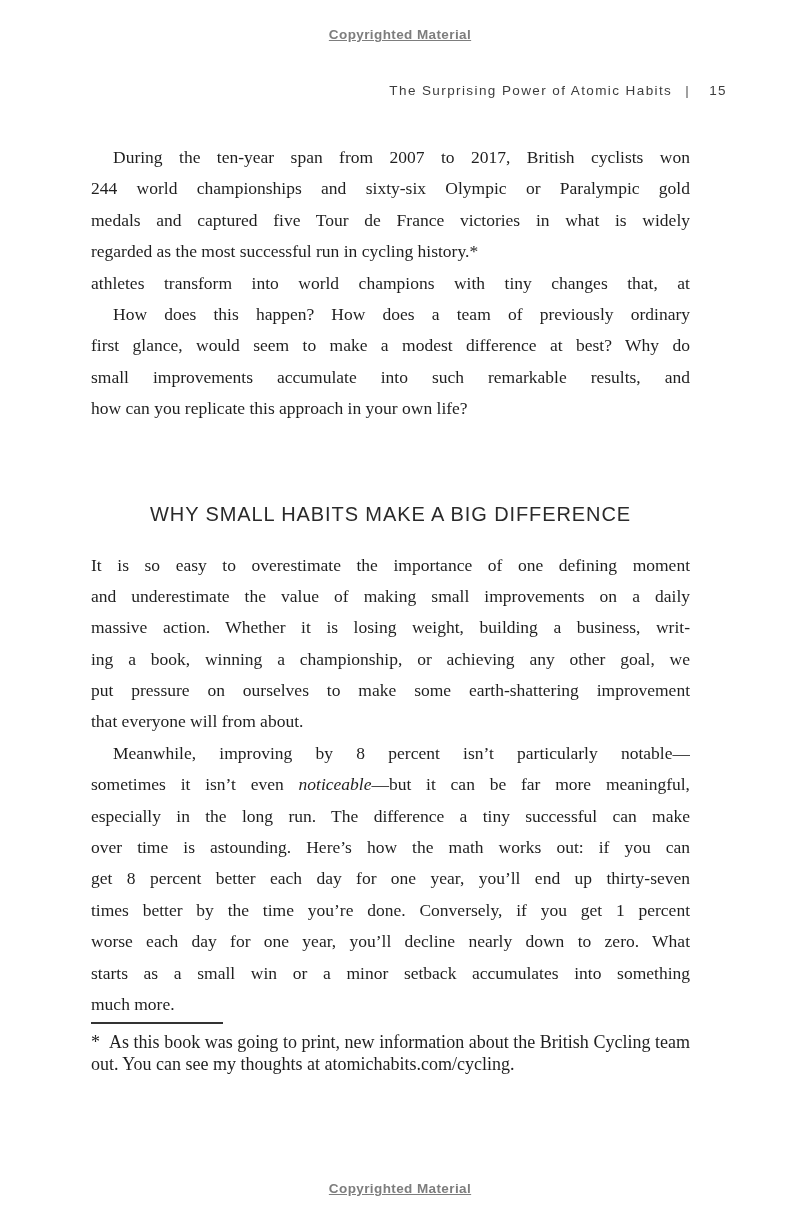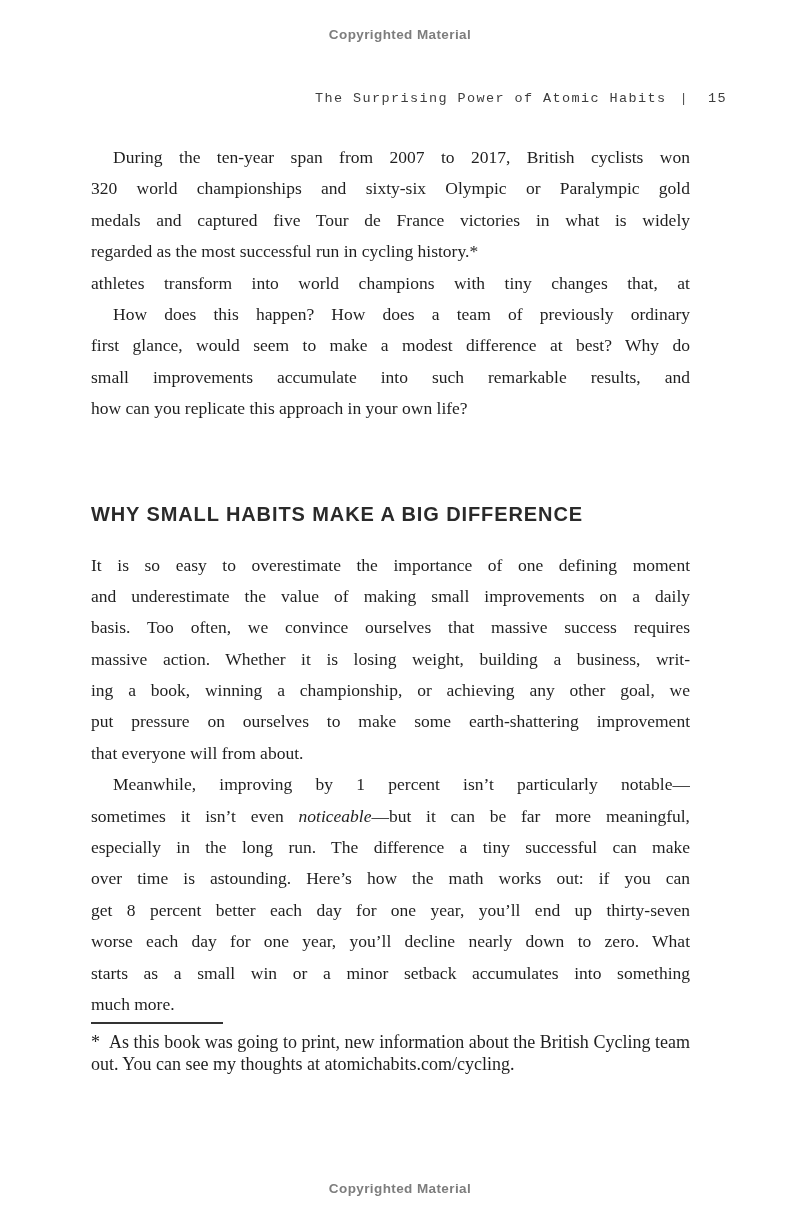--- a/index.html
+++ b/index.html
@@ -16,28 +16,29 @@
   .copyright {
     position: absolute;
     left: 0;
     width: 100%;
     text-align: center;
     font-family: "Liberation Sans", sans-serif;
     font-size: 13.5px;
     font-weight: bold;
     letter-spacing: 0.4px;
     color: #7d7d7d;
+    text-decoration: underline;
   }
   .copyright-top { top: 27px; }
   .copyright-bottom { top: 1181px; }
   .running-header {
     position: absolute;
-    top: 91px;
+    top: 83px;
     right: 73px;
-    font-family: Liberation Mono, monospace;
+    font-family: Liberation Sans, sans-serif;
     font-size: 13.5px;
     letter-spacing: 1.4px;
     color: #3d3d3d;
     white-space: nowrap;
     margin-left: 28px;
   }
   .running-header .sep {
     color: #555555;
     margin-left: 13px;
     margin-right: 19px;
@@ -56,24 +57,24 @@
     text-align-last: justify;
     overflow: hidden;
     white-space: nowrap;
   }
   .line { white-space: normal; }
   .line.indent { padding-left: 22px; }
   .line.last { text-align-last: left; }
   .section-heading {
     font-family: "Liberation Sans", sans-serif;
     font-size: 20px;
-    font-weight: bold;
+    font-weight: normal;
     letter-spacing: 0.9px;
     color: #2a2a2a;
-    text-align: left;
+    text-align: center;
     line-height: 22px;
     margin-top: 78px;
     margin-bottom: 25px;
   }
   .footnote { margin-top: 2px; }
   .footnote-rule {
     width: 132px;
     height: 2px;
     background: #333333;
     margin-bottom: 8px;
@@ -93,51 +94,51 @@
   <div class="copyright copyright-top">Copyrighted Material</div>
 
   <div class="running-header">
     <span>The Surprising Power of Atomic Habits</span><span class="sep">|</span><span>15</span>
   </div>
 
   <div class="content">
     <div id="paras-before">
         <div class="paragraph">
           <div class="line indent">During the ten-year span from 2007 to 2017, British cyclists won</div>
-          <div class="line">320 world championships and sixty-six Olympic or Paralympic gold</div>
+          <div class="line">244 world championships and sixty-six Olympic or Paralympic gold</div>
           <div class="line">medals and captured five Tour de France victories in what is widely</div>
           <div class="line last">regarded as the most successful run in cycling history.*</div>
         </div>
         <div class="paragraph">
           <div class="line">athletes transform into world champions with tiny changes that, at</div>
           <div class="line indent">How does this happen? How does a team of previously ordinary</div>
           <div class="line">first glance, would seem to make a modest difference at best? Why do</div>
           <div class="line">small improvements accumulate into such remarkable results, and</div>
           <div class="line last">how can you replicate this approach in your own life?</div>
         </div>
       </div>
 
     <div class="section-heading">WHY SMALL HABITS MAKE A BIG DIFFERENCE</div>
 
     <div id="paras-after">
         <div class="paragraph">
           <div class="line">It is so easy to overestimate the importance of one defining moment</div>
           <div class="line">and underestimate the value of making small improvements on a daily</div>
-          <div class="line">basis. Too often, we convince ourselves that massive success requires</div>
           <div class="line">massive action. Whether it is losing weight, building a business, writ-</div>
           <div class="line">ing a book, winning a championship, or achieving any other goal, we</div>
           <div class="line">put pressure on ourselves to make some earth-shattering improvement</div>
           <div class="line last">that everyone will from about.</div>
         </div>
         <div class="paragraph">
-          <div class="line indent">Meanwhile, improving by 1 percent isn’t particularly notable—</div>
+          <div class="line indent">Meanwhile, improving by 8 percent isn’t particularly notable—</div>
           <div class="line">sometimes it isn’t even <i>noticeable</i>—but it can be far more meaningful,</div>
           <div class="line">especially in the long run. The difference a tiny successful can make</div>
           <div class="line">over time is astounding. Here’s how the math works out: if you can</div>
           <div class="line">get 8 percent better each day for one year, you’ll end up thirty-seven</div>
+          <div class="line">times better by the time you’re done. Conversely, if you get 1 percent</div>
           <div class="line">worse each day for one year, you’ll decline nearly down to zero. What</div>
           <div class="line">starts as a small win or a minor setback accumulates into something</div>
           <div class="line last">much more.</div>
         </div>
       </div>
 
     <div class="footnote">
       <div class="footnote-rule"></div>
       <div class="footnote-text paragraph" id="footnote-text">
           <div class="line">* As this book was going to print, new information about the British Cycling team has come</div>

